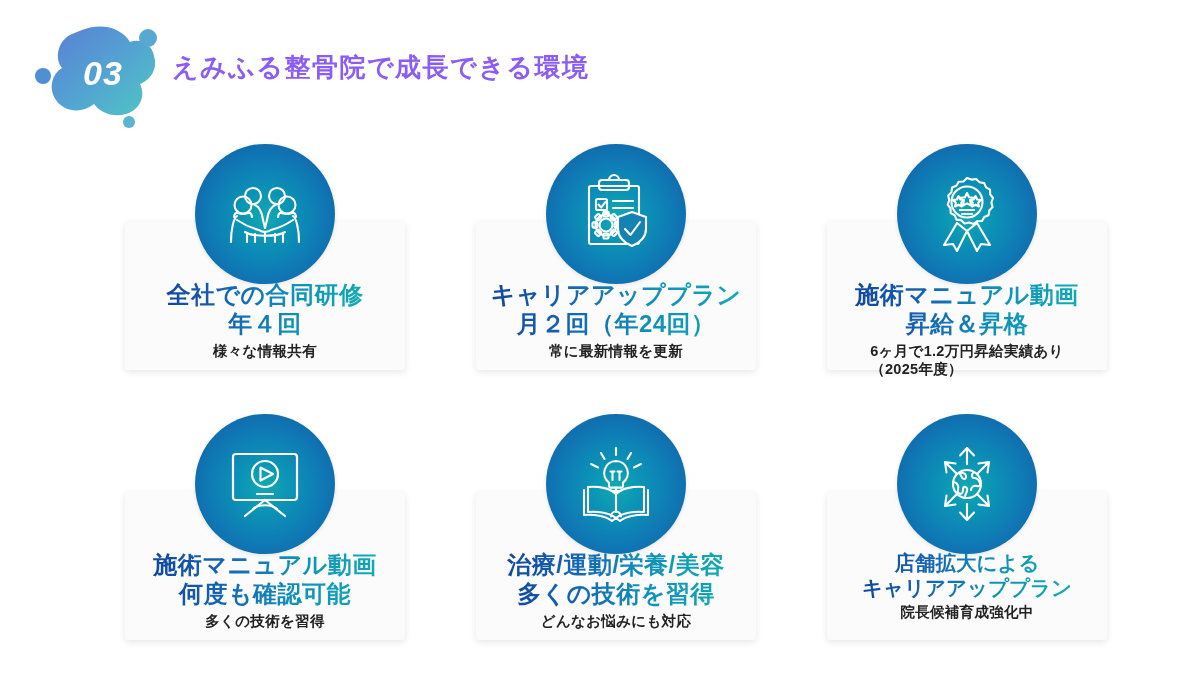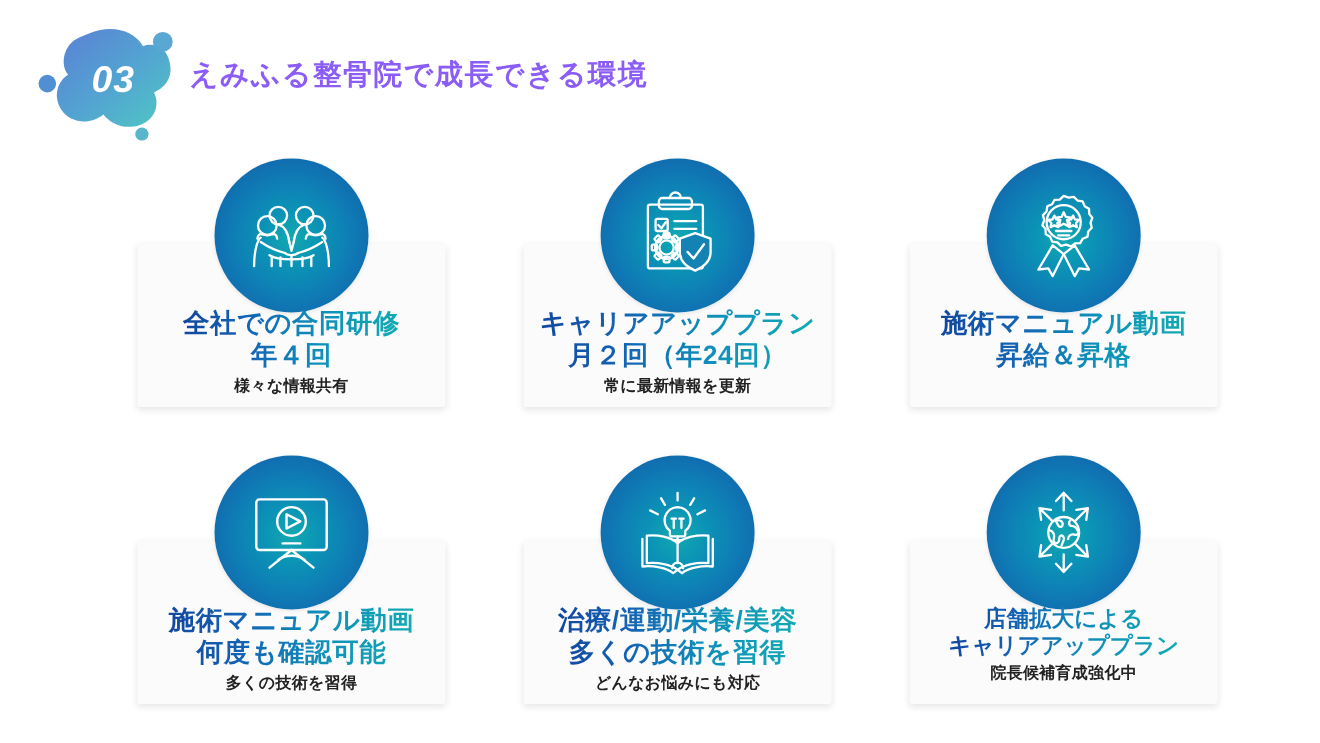--- a/index.html
+++ b/index.html
@@ -190,20 +190,22 @@
             <path d="M8 -8 l1.7 3.5 l3.8 .5 l-2.8 2.7 l.7 3.8 l-3.4 -1.8 l-3.4 1.8 l.7 -3.8 l-2.8 -2.7 l3.8 -.5 Z" transform="translate(0.5,-2)"></path>
             <path d="M-7 4 L7 4 M-5 8 L5 8"></path>
           </g>
           <path d="M31 50 L18 72 L27 71 L31 78 L41 58 Z"></path>
           <path d="M51 50 L64 72 L55 71 L51 78 L41 58 Z"></path>
         </svg>
       </div>
       <div class="card-text">
         <div class="card-title">施術マニュアル動画
 昇給＆昇格</div>
+        <div class="card-sub">6ヶ月で1.2万円昇給実績あり
+（2025年度）</div>
       </div>
     </div>
 
     <div class="card r1 c0">
       <div class="icon-circle">
         <svg width="84" height="84" viewBox="0 0 84 84" fill="none" stroke="#ffffff" stroke-width="2.2" stroke-linecap="round" stroke-linejoin="round">
           <rect x="10" y="12" width="64" height="46" rx="3"></rect>
           <circle cx="42" cy="32" r="13"></circle>
           <path d="M37.5 25.5 L50 32 L37.5 38.5 Z"></path>
           <path d="M34 52 L50 52"></path>

